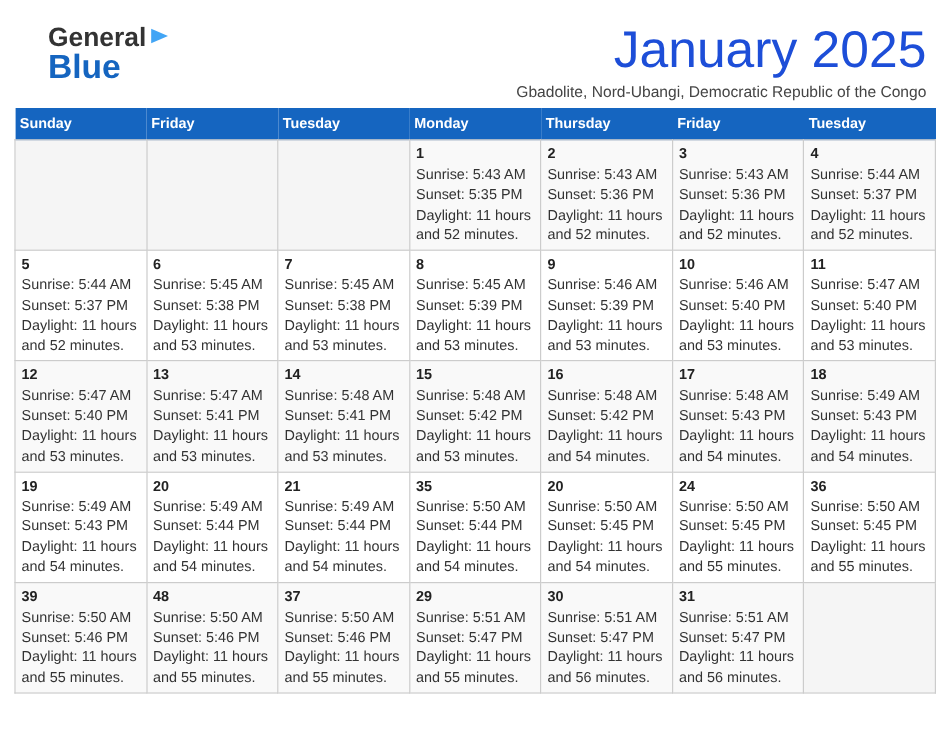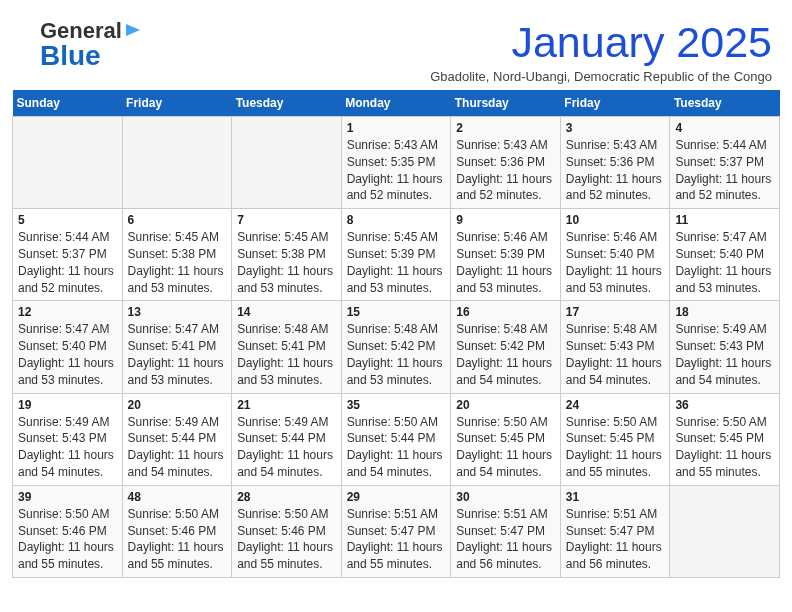--- a/index.html
+++ b/index.html
@@ -231,21 +231,21 @@
         <tr>
           <td>
             <div class="day-num">39</div>
             <div class="day-info">Sunrise: 5:50 AM<br>Sunset: 5:46 PM<br>Daylight: 11 hours<br>and 55 minutes.</div>
           </td>
           <td>
             <div class="day-num">48</div>
             <div class="day-info">Sunrise: 5:50 AM<br>Sunset: 5:46 PM<br>Daylight: 11 hours<br>and 55 minutes.</div>
           </td>
           <td>
-            <div class="day-num">28</div>
+            <div class="day-num">37</div>
             <div class="day-info">Sunrise: 5:50 AM<br>Sunset: 5:46 PM<br>Daylight: 11 hours<br>and 55 minutes.</div>
           </td>
           <td>
             <div class="day-num">29</div>
             <div class="day-info">Sunrise: 5:51 AM<br>Sunset: 5:47 PM<br>Daylight: 11 hours<br>and 55 minutes.</div>
           </td>
           <td>
             <div class="day-num">30</div>
             <div class="day-info">Sunrise: 5:51 AM<br>Sunset: 5:47 PM<br>Daylight: 11 hours<br>and 56 minutes.</div>
           </td>

